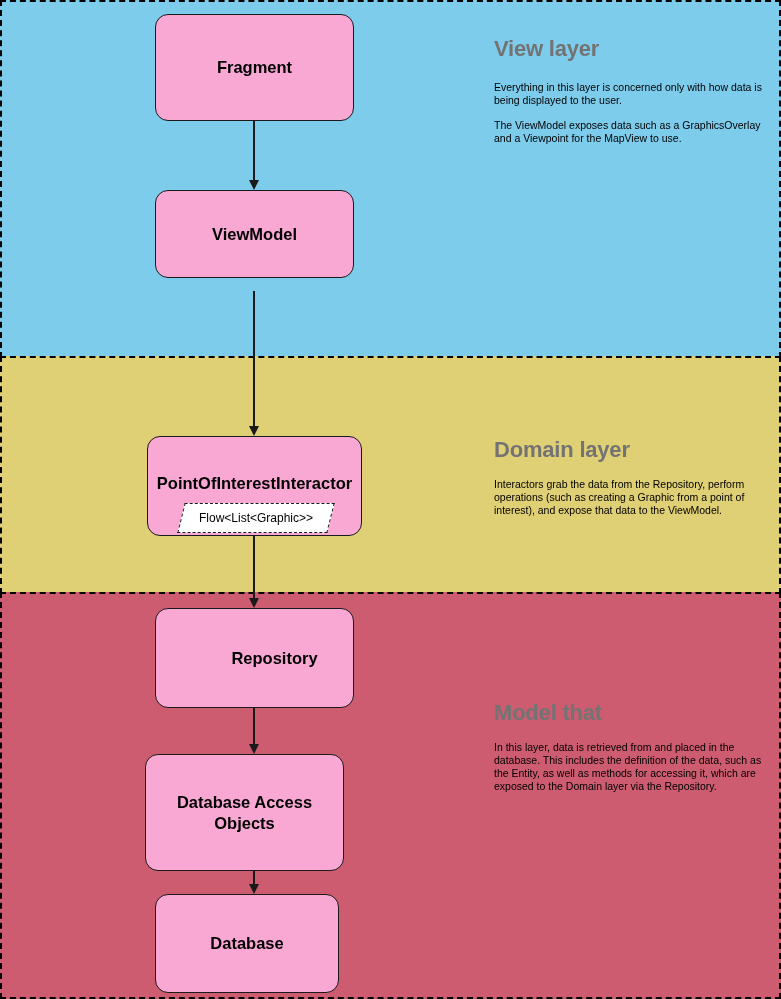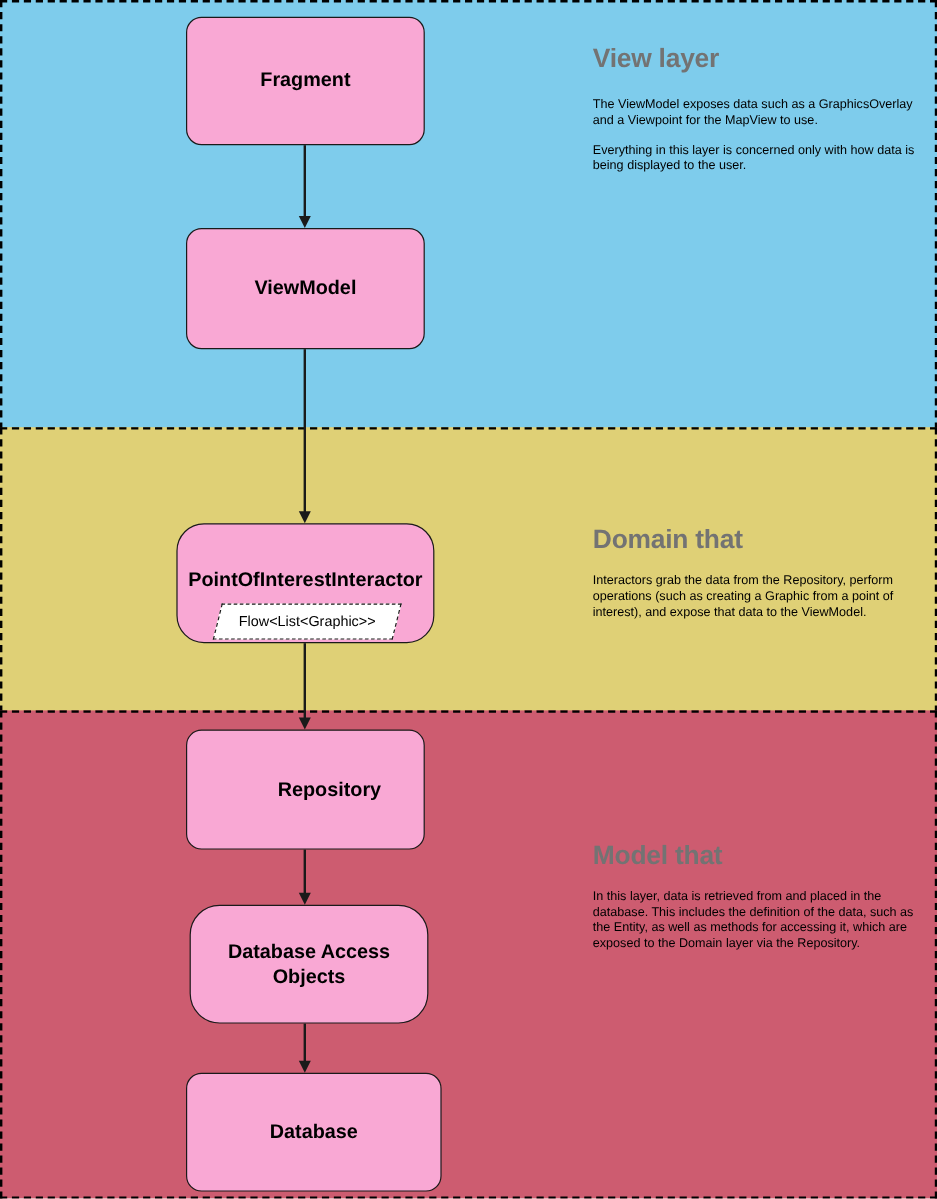--- a/index.html
+++ b/index.html
@@ -59,36 +59,35 @@
     justify-content: center;
     text-align: center;
     font-size: 16.5px;
     font-weight: bold;
     color: #000000;
     z-index: 4;
   }
   .node .node-label { padding: 0 10px; line-height: 21px; }
 
   .node-fragment   { left: 155px; top: 14px;  width: 199px; height: 107px; }
-  .node-viewmodel  { left: 155px; top: 190px; width: 199px; height: 101px; }
+  .node-viewmodel  { left: 155px; top: 190px; width: 199px; height: 88px; }
   .node-interactor {
     left: 147px; top: 436px; width: 215px; height: 100px;
     display: block;
-    border-radius: 23px;
   }
   .node-interactor .node-label {
     display: block;
     padding: 0;
     position: absolute;
     left: 0; right: 0; top: 36px;
     font-size: 16.5px;
   }
   .node-repository { left: 155px; top: 608px; width: 199px; height: 100px; padding-left: 40px; }
-  .node-dao        { left: 158px; top: 754px; width: 199px; height: 99px; border-radius: 25px; }
-  .node-database   { left: 155px; top: 894px; width: 213px; height: 99px; }
+  .node-dao        { left: 145px; top: 754px; width: 199px; height: 117px; }
+  .node-database   { left: 155px; top: 894px; width: 184px; height: 99px; }
 
   .flow-shape {
     position: absolute;
     left: 33px;
     top: 66px;
     width: 150px;
     height: 30px;
     border: 1.4px dashed #1a1a1a;
     background: #ffffff;
     transform: skewX(-14deg);
@@ -137,25 +136,25 @@
 <body>
 
 <div id="diagram">
 
   <div class="layer layer-view"></div>
   <div class="layer layer-domain"></div>
   <div class="layer layer-model"></div>
 
   <div class="layer-title" style="top:36px;">View layer</div>
   <div class="layer-para" style="top:81px;">
+    <p>Everything in this layer is concerned only with how data is being displayed to the user.</p>
     <p>The ViewModel exposes data such as a GraphicsOverlay and a Viewpoint for the MapView to use.</p>
-    <p>Everything in this layer is concerned only with how data is being displayed to the user.</p>
   </div>
 
-  <div class="layer-title" style="top:437px;">Domain that</div>
+  <div class="layer-title" style="top:437px;">Domain layer</div>
   <div class="layer-para" style="top:478px;">
     <p>Interactors grab the data from the Repository, perform operations (such as creating a Graphic from a point of interest), and expose that data to the ViewModel.</p>
   </div>
 
   <div class="layer-title" style="top:700px;">Model that</div>
   <div class="layer-para" style="top:741px;">
     <p>In this layer, data is retrieved from and placed in the database. This includes the definition of the data, such as the Entity, as well as methods for accessing it, which are exposed to the Domain layer via the Repository.</p>
   </div>
 
   <div class="arrow arrow-1"></div>

